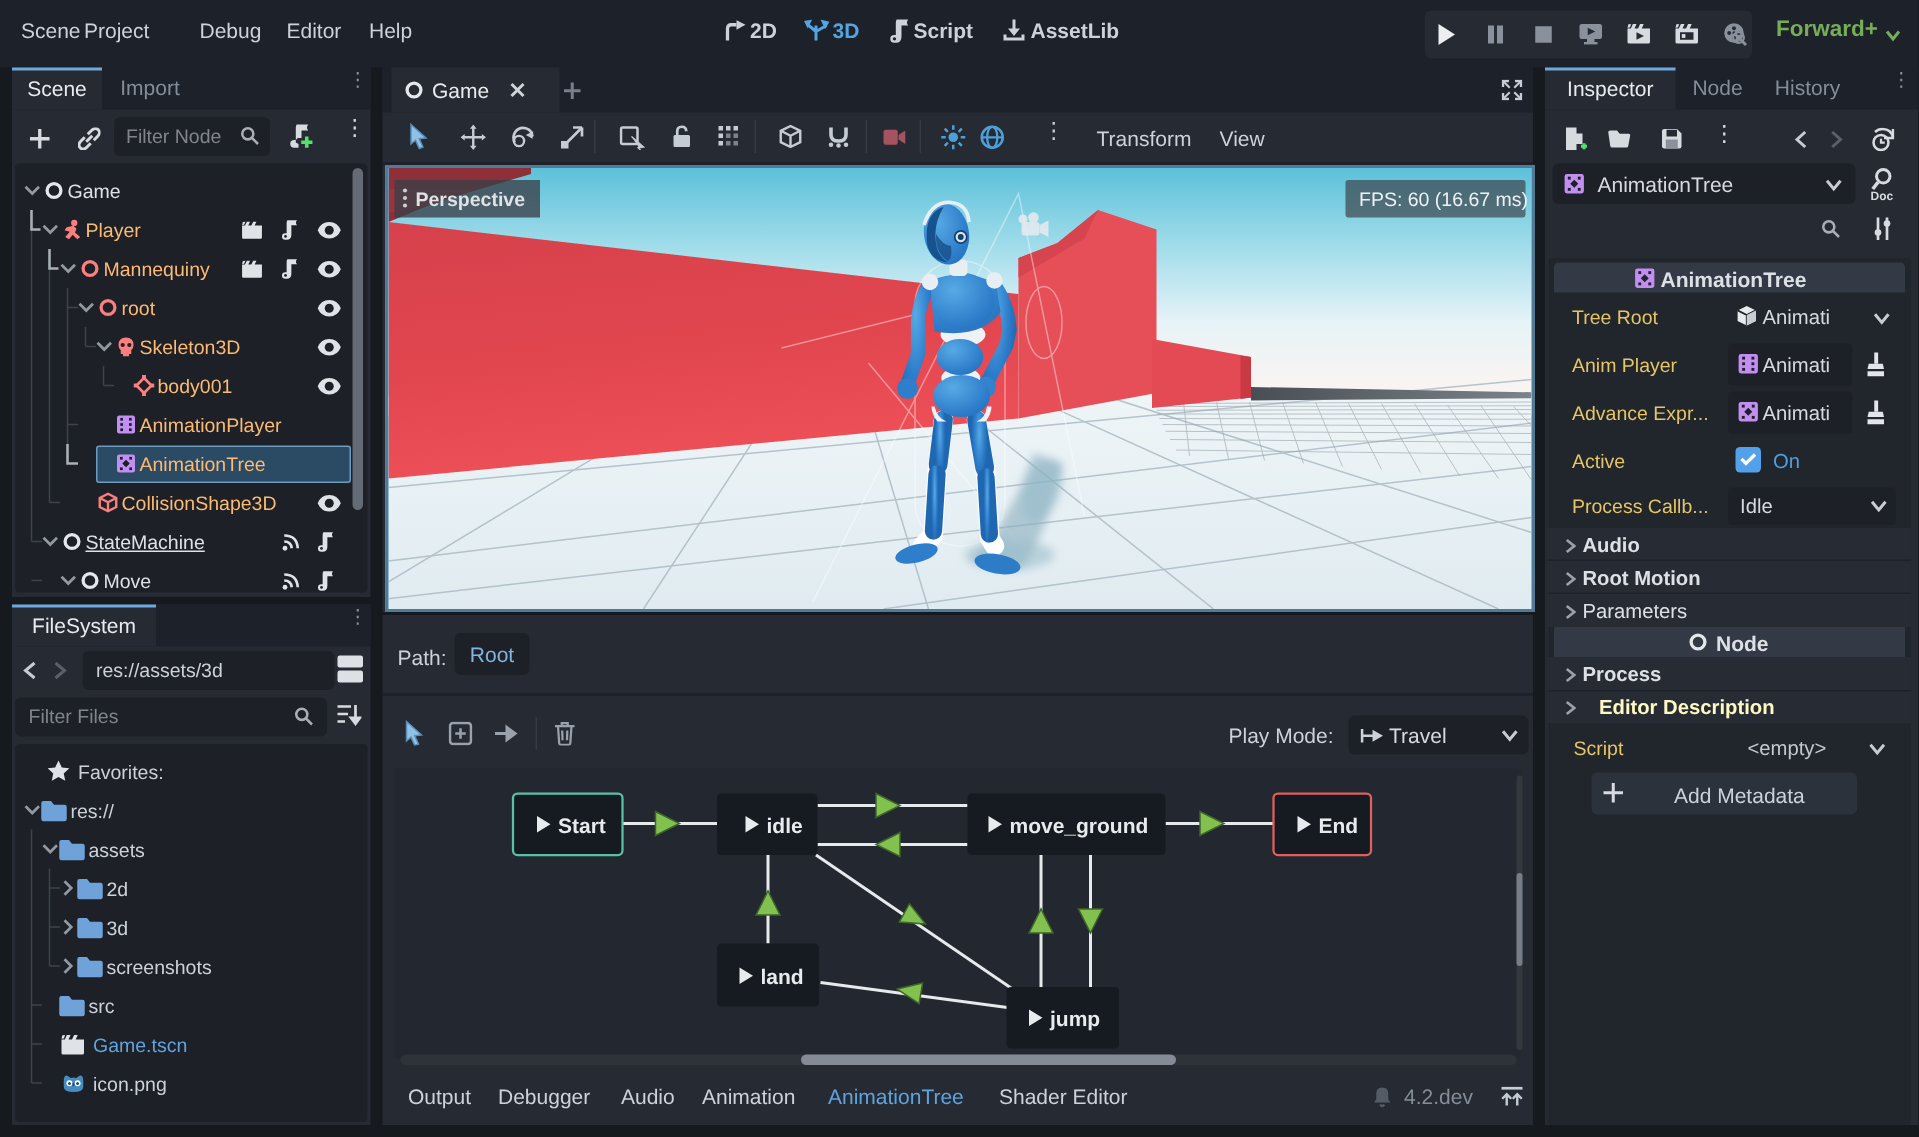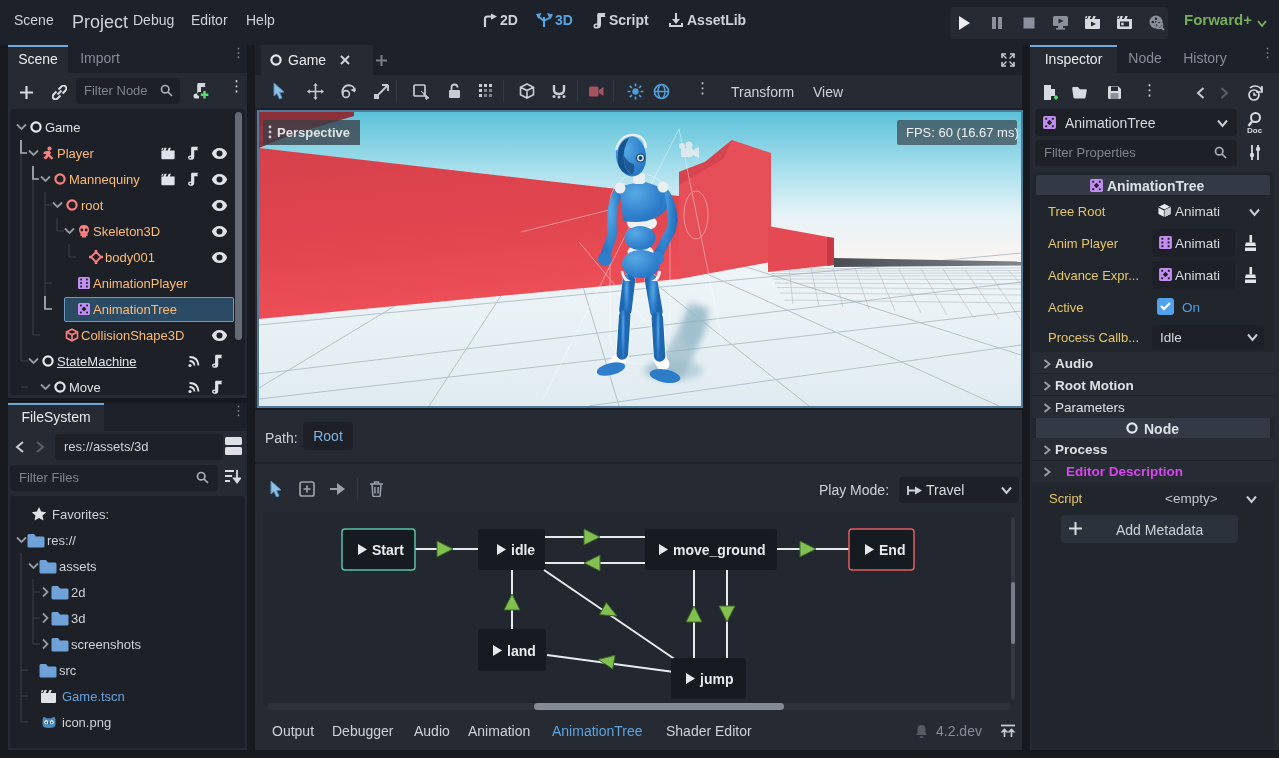--- a/index.html
+++ b/index.html
@@ -9,21 +9,21 @@
 .tab-active{background:#262b33;color:#e8eaee;border-top:2px solid #6fa8dc;}
 .tab{color:#858d99;}
 .gold{color:#e5c566;}
 .sgold{color:#fdba74;}
 svg{display:block;}
 </style></head>
 <body>
 
 <div class="abs" style="left:0;top:0;width:1279px;height:45px;background:#1d2129;">
   <div class="abs" style="left:14px;top:12px;font-size:14px;color:#ccd2d9;">Scene</div>
-  <div class="abs" style="left:72px;top:12px;font-size:18px;color:#ccd2d9;">Project</div>
+  <div class="abs" style="left:56px;top:12px;font-size:14px;color:#ccd2d9;">Project</div>
   <div class="abs" style="left:133px;top:12px;font-size:14px;color:#ccd2d9;">Debug</div>
   <div class="abs" style="left:191px;top:12px;font-size:14px;color:#ccd2d9;">Editor</div>
   <div class="abs" style="left:246px;top:12px;font-size:14px;color:#ccd2d9;">Help</div>
 
   <svg class="abs" style="left:482px;top:13px;" width="16" height="16" viewBox="0 0 16 16">
       <path d="M3 14 L3 6 Q3 3.5 5.5 3.5 L9 3.5" stroke="#ccd2d9" stroke-width="2.2" fill="none"></path>
       <path d="M9 0.5 L15 3.5 L9 6.8 Z" fill="#ccd2d9"></path>
     </svg>
   <div class="abs" style="left:500px;top:12px;font-weight:bold;color:#ccd2d9;">2D</div>
   <svg class="abs" style="left:536px;top:13px;" width="17" height="16" viewBox="0 0 17 16">
@@ -759,21 +759,20 @@
   <div class="abs" style="left:35px;top:70px;color:#d6dae0;font-size:14px;">AnimationTree</div>
   <svg class="abs" style="left:186px;top:74px;" width="13" height="9" viewBox="0 0 13 9">
       <path d="M2 1.5 L6.5 7 L11 1.5" stroke="#c6ccd4" stroke-width="2" fill="none"></path>
     </svg>
   <svg class="abs" style="left:216px;top:66px;" width="17" height="24" viewBox="0 0 17 24">
       <circle cx="9.5" cy="6.5" r="4.5" fill="none" stroke="#d7dbe0" stroke-width="2"></circle>
       <path d="M6 10.5 L2.5 15" stroke="#d7dbe0" stroke-width="2.4"></path>
       <text x="1" y="22" font-size="8" font-weight="bold" fill="#d7dbe0" font-family="Liberation Sans">Doc</text>
     </svg>
 
-  <div class="abs dark" style="left:5px;top:95px;width:202px;height:26px;border-radius:4px;color:#7e858f;font-size:13px;line-height:26px;padding-left:9px;">Filter Properties</div>
   <svg class="abs" style="left:184px;top:101px;" width="13" height="13" viewBox="0 0 13 13">
       <circle cx="5.2" cy="5.2" r="3.7" fill="none" stroke="#a9aeb6" stroke-width="1.7"></circle>
       <path d="M8 8 L12 12" stroke="#a9aeb6" stroke-width="1.7"></path>
     </svg>
   <svg class="abs" style="left:218px;top:99px;" width="14" height="17" viewBox="0 0 14 17">
       <g stroke="#d7dbe0" stroke-width="1.8">
         <path d="M4 1 V16 M10 1 V16"></path>
       </g>
       <circle cx="4" cy="11" r="2.2" fill="#d7dbe0"></circle>
       <circle cx="10" cy="5" r="2.2" fill="#d7dbe0"></circle>
@@ -881,21 +880,21 @@
 
     <div class="abs" style="left:0px;top:266px;width:242px;height:44px;background:#272c34;"></div>
     <div class="abs" style="left:0px;top:288px;width:242px;height:1px;background:#1e222a;"></div>
     <svg class="abs" style="left:11px;top:273px;" width="8" height="10" viewBox="0 0 8 10">
         <path d="M1.5 1 L6.5 5 L1.5 9" stroke="#9aa1ab" stroke-width="1.8" fill="none"></path>
       </svg>
     <div class="abs" style="left:23px;top:270px;color:#dde1e6;font-size:13.5px;font-weight:bold;">Process</div>
     <svg class="abs" style="left:11px;top:295px;" width="8" height="10" viewBox="0 0 8 10">
         <path d="M1.5 1 L6.5 5 L1.5 9" stroke="#9aa1ab" stroke-width="1.8" fill="none"></path>
       </svg>
-    <div class="abs" style="left:23px;top:292px;color:#d946ef;font-size:13.5px;font-weight:bold;padding-left:11px;">Editor Description</div>
+    <div class="abs" style="left:23px;top:292px;color:#fef9c3;font-size:13.5px;font-weight:bold;padding-left:11px;">Editor Description</div>
 
     <div class="abs gold" style="left:17px;top:319px;font-size:13px;">Script</div>
     <div class="abs" style="left:133px;top:319px;color:#c3c9d1;font-size:13.5px;">&lt;empty&gt;</div>
     <svg class="abs" style="left:213px;top:323px;" width="13" height="9" viewBox="0 0 13 9">
         <path d="M2 1.5 L6.5 7 L11 1.5" stroke="#c6ccd4" stroke-width="2" fill="none"></path>
       </svg>
 
     <div class="abs" style="left:29px;top:343px;width:177px;height:28px;background:#2c323b;border-radius:4px;"></div>
     <svg class="abs" style="left:36px;top:349px;" width="15" height="15" viewBox="0 0 15 15">
         <path d="M7.5 1 V14 M1 7.5 H14" stroke="#d7dbe0" stroke-width="2"></path>

